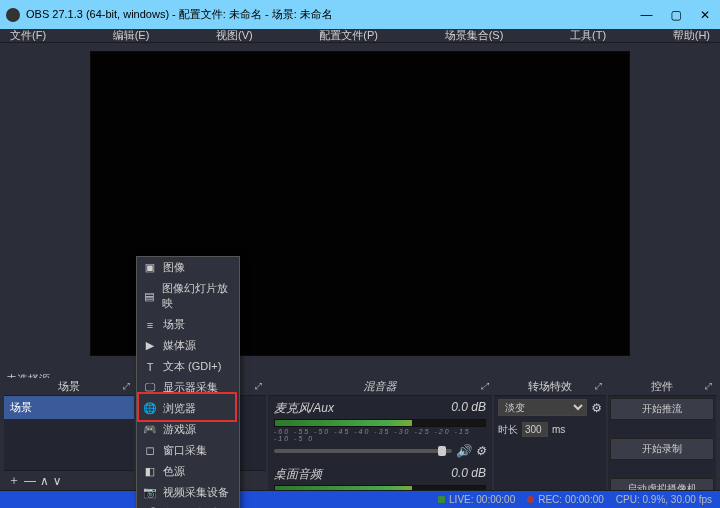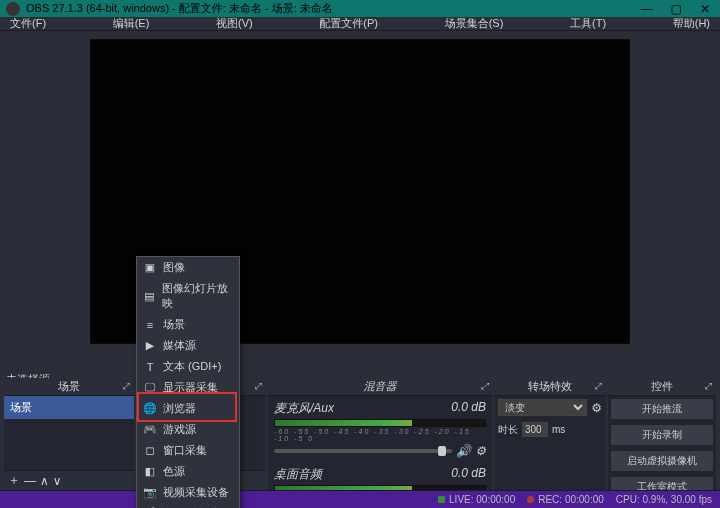--- a/index.html
+++ b/index.html
@@ -1,18 +1,18 @@
 <!DOCTYPE html>
 <html><head>
 <meta charset="utf-8">
 <style>
 * { margin: 0; padding: 0; box-sizing: border-box; font-family: "Microsoft YaHei", sans-serif; }
 body { width: 720px; height: 508px; background: #2b2e38; color: #d0d0d0; font-size: 11px; overflow: hidden; position: relative; }
 
-.titlebar { height: 17px; background: #0f766e; color: #000; display: flex; align-items: center; padding: 0 6px; }
+.titlebar { height: 29px; background: #7dd3fc; color: #000; display: flex; align-items: center; padding: 0 6px; }
 .titlebar .logo { width: 14px; height: 14px; border-radius: 50%; background: #333; margin-right: 6px; display: flex; align-items: center; justify-content: center; }
 .titlebar .title { flex: 1; font-size: 11px; }
 .titlebar .winbtns { display: flex; gap: 18px; padding-right: 4px; }
 .titlebar .winbtns span { cursor: default; font-size: 12px; }
 
 .menubar { height: 14px; background: #2b2e38; display: flex; align-items: center; padding: 0 4px; gap: 2px; border-bottom: 1px solid #1a1c22; justify-content: space-between; }
 .menubar .mi { padding: 2px 6px; font-size: 11px; }
 
 .preview { height: 320px; background: #2b2e38; display: flex; align-items: center; justify-content: center; padding: 8px; }
 .preview .canvas { width: 540px; height: 305px; background: #020203; border: 1px solid #0a0a0a; }
@@ -42,23 +42,23 @@
 .slider-row { display: flex; align-items: center; gap: 4px; margin-top: 2px; }
 .slider { flex: 1; height: 4px; background: #555; position: relative; border-radius: 2px; }
 .slider .knob { position: absolute; right: 6px; top: -3px; width: 8px; height: 10px; background: #ccc; border-radius: 2px; }
 .ico { font-size: 12px; color: #ccc; }
 
 .trans-row { display: flex; align-items: center; gap: 4px; padding: 3px 4px; font-size: 10px; }
 .trans-row select, .trans-row input { background: #404040; color: #ccc; border: 1px solid #444; font-size: 10px; padding: 1px 2px; }
 .trans-row select { flex: 1; }
 .trans-row input { width: 26px; }
 
-.ctrl-btn { display: block; width: 100%; background: #3a3d47; color: #d0d0d0; border: 1px solid #222; padding: 3px 0; margin-bottom: 4px; font-size: 10px; text-align: center; }
-
-.statusbar { position: absolute; left: 0; right: 0; bottom: 0; height: 18px; background: #4c1d95; border-top: 1px solid #1a1c22; display: flex; align-items: center; justify-content: flex-end; gap: 12px; padding: 0 8px; font-size: 10px; color: #bbb; }
+.ctrl-btn { display: block; width: 100%; background: #3a3d47; color: #d0d0d0; border: 1px solid #222; padding: 3px 0; margin-bottom: 18px; font-size: 10px; text-align: center; }
+
+.statusbar { position: absolute; left: 0; right: 0; bottom: 0; height: 18px; background: #1d4ed8; border-top: 1px solid #1a1c22; display: flex; align-items: center; justify-content: flex-end; gap: 12px; padding: 0 8px; font-size: 10px; color: #bbb; }
 .status-item { display: flex; align-items: center; gap: 4px; }
 .dot-g { width: 7px; height: 7px; background: #3a8a3a; border-radius: 1px; }
 .dot-r { width: 7px; height: 7px; background: #aa3a3a; border-radius: 50%; }
 
 .ctxmenu { position: absolute; left: 136px; top: 256px; width: 104px; background: #2f323c; border: 1px solid #555; box-shadow: 2px 2px 6px rgba(0,0,0,.5); z-index: 10; }
 .ctxmenu .ci { display: flex; align-items: center; gap: 6px; padding: 3px 6px; font-size: 11px; }
 .ctxmenu .ci .cicon { width: 14px; text-align: center; font-size: 11px; }
 
 .redbox { position: absolute; left: 137px; top: 392px; width: 100px; height: 30px; border: 2px solid #e03030; z-index: 11; pointer-events: none; }
 

